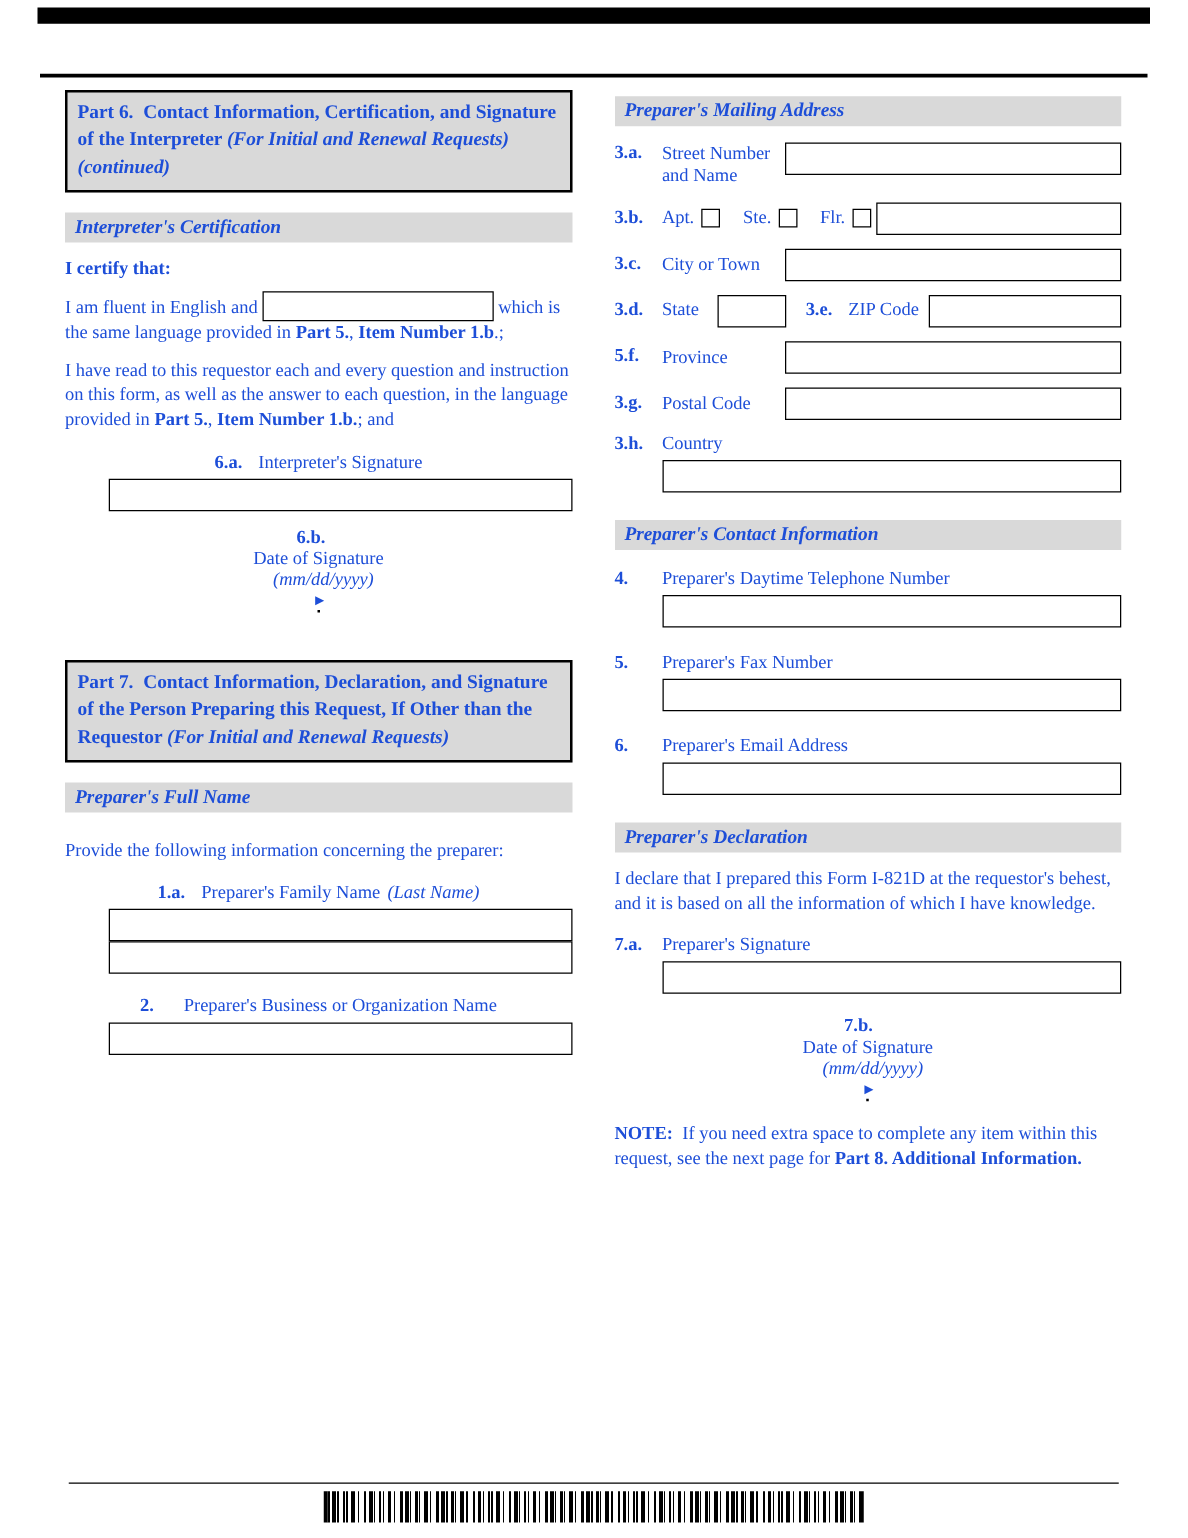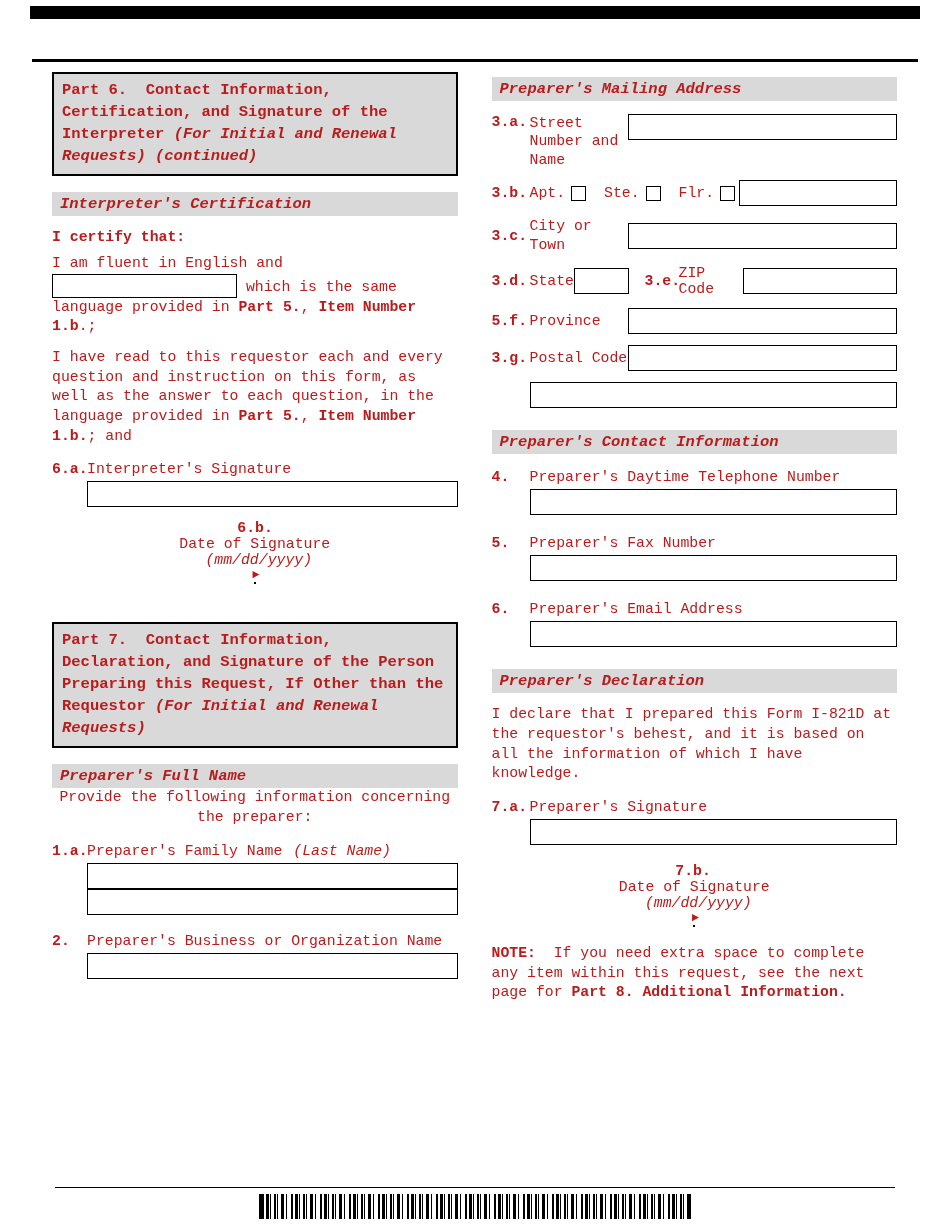--- a/index.html
+++ b/index.html
@@ -1,22 +1,22 @@
 <!DOCTYPE html>
 <html><head>
 <meta charset="utf-8">
 <style>
   * { box-sizing: border-box; }
   html,body { margin:0; padding:0; background:#fff; }
   .page {
     position:relative;
     width:950px; height:1230px;
     background:#fff;
-    font-family:Liberation Mono, monospace;
-    font-size:14.8px; color:#b91c1c;
+    font-family:Liberation Serif, serif;
+    font-size:14.8px; color:#1d4ed8;
     overflow:hidden;
   }
   .top-bar { position:absolute; top:6px; left:30px; right:30px; height:13px; background:#000; }
   .top-rule { position:absolute; top:59px; left:32px; right:32px; height:3px; background:#000; }
   .columns { position:absolute; top:72px; left:52px; right:53px; display:flex; gap:34px; }
   .col { flex:1; min-width:0; }
 
   .part-header {
     border:2px solid #000; background:#d9d9d9;
     padding:5px 8px 7px; font-size:15.5px; font-weight:bold; line-height:1.42;
@@ -33,21 +33,21 @@
   .para { margin:0 0 11px; line-height:1.33; }
   .inline-input {
     display:inline-block; width:185px; height:24px;
     border:1px solid #000; background:#fff; vertical-align:-7px;
   }
 
   .input-box { border:1px solid #000; background:#fff; height:26px; }
   .indented { margin-left:35px; }
   .indented-r { margin-left:38px; margin-bottom:12px; }
 
-  .item-label-row { display:flex; margin:15px 0 4px; }
+  .item-label-row { display:flex; margin:15px 0 4px;justify-content:center; }
   .item-num { font-weight:bold; width:35px; flex-shrink:0; }
   .item-inline-row { display:flex; align-items:center; margin-top:13px;flex-direction:column; }
   .hint { font-style:italic; margin-left:8px; }
   .arrow { font-size:12px; margin:0 5px 0 7px; }
   .grow-box { flex:1; }
 
   .mt-lg { margin-top:38px; }
 
   .r-row { display:flex; align-items:center; margin-bottom:11px; }
   .r-row.top-align { align-items:flex-start; }
@@ -135,21 +135,21 @@
 
       <div class="part-header mt-lg">
         <span>Part 7.&nbsp; Contact Information, Declaration, and Signature of the Person Preparing this Request, If Other than the Requestor</span>
         <span class="ph-italic">(For Initial and Renewal Requests)</span>
       </div>
 
       <div class="section-bar">
         <span>Preparer's Full Name</span>
       </div>
 
-      <p class="para" style="margin-top:0;text-align:center;">Provide the following information concerning the preparer:</p>
+      <p class="para" style="margin-top:22px;">Provide the following information concerning the preparer:</p>
 
       <div class="item-label-row">
         <span class="item-num">1.a.</span>
         <span><span>Preparer's Family Name</span> <span class="hint" style="margin-left:2px;">(Last Name)</span></span>
       </div>
       <div class="input-box indented"></div>
 
       <div class="input-box indented"></div>
 
       <div class="item-label-row" style="margin-top:18px;">
@@ -203,20 +203,24 @@
         <span class="r-label">Province</span>
         <span class="input-box r-input"></span>
       </div>
 
       <div class="r-row">
         <span class="r-num">3.g.</span>
         <span class="r-label">Postal Code</span>
         <span class="input-box r-input"></span>
       </div>
 
+      <div class="label-row" style="margin-top:4px;">
+        <span class="r-num">3.h.</span>
+        <span>Country</span>
+      </div>
       <div class="input-box indented-r"></div>
 
       <div class="section-bar" style="margin-top:22px;">
         <span>Preparer's Contact Information</span>
       </div>
 
       <div class="label-row">
         <span class="r-num">4.</span>
         <span>Preparer's Daytime Telephone Number</span>
       </div>

